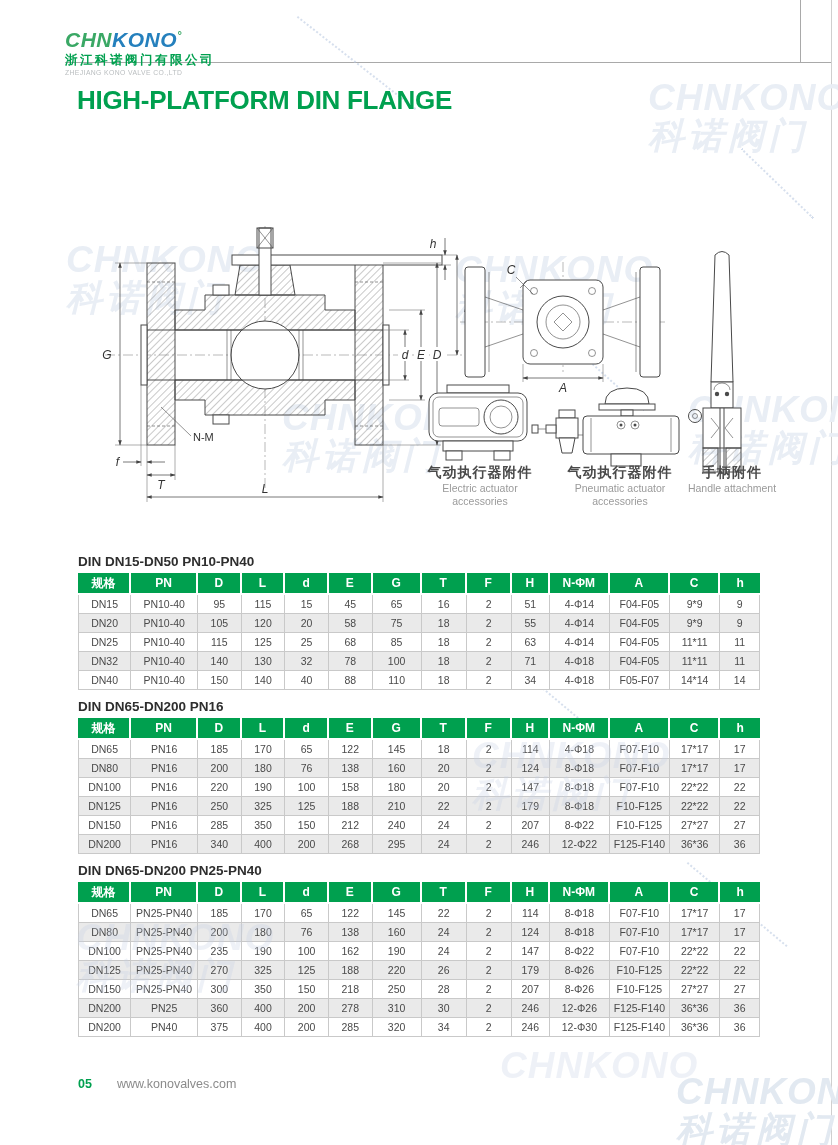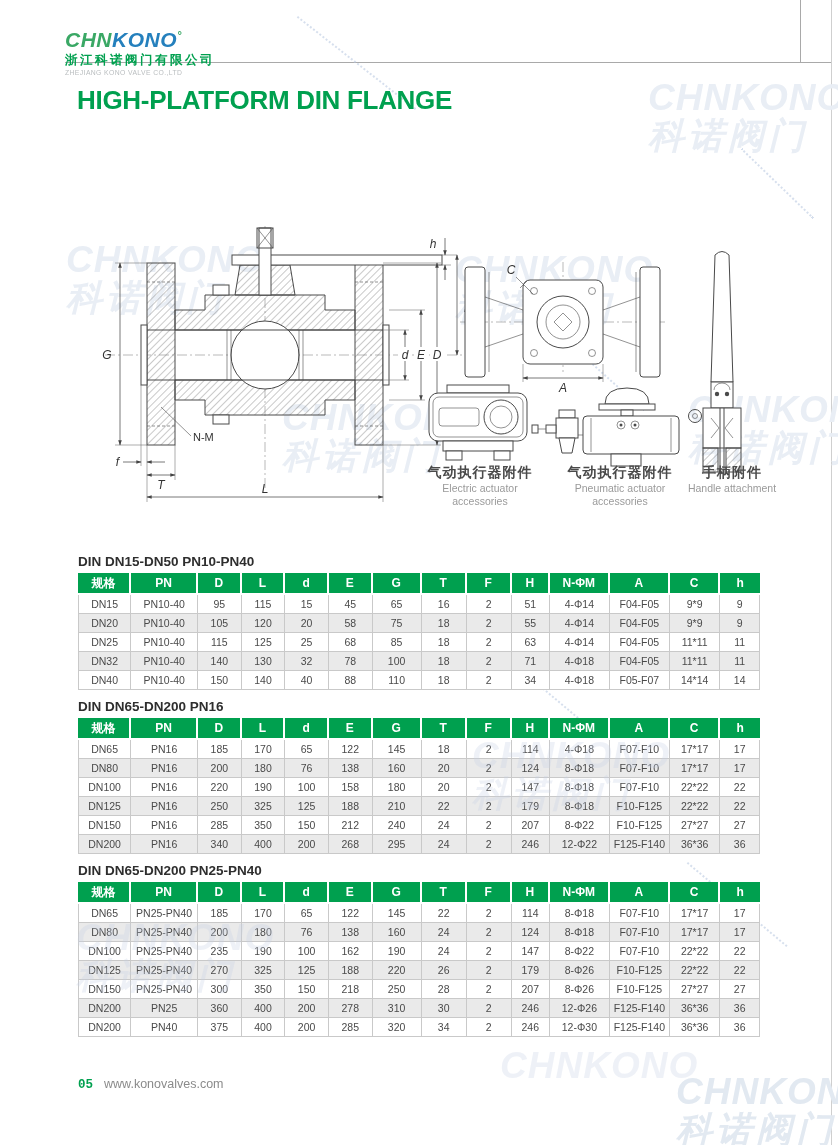--- a/index.html
+++ b/index.html
@@ -51,21 +51,21 @@
   th{background:var(--accent); color:#fff; font-size:12px; font-weight:bold; height:22px;
      border-right:2px solid #fff; border-bottom:2px solid #fff; text-align:center; padding:0;}
   th:last-child{border-right:none;}
   td{font-size:10.5px; color:#4a4a4a; text-align:center; height:19px; padding:0;
      border-bottom:1px solid var(--tbl-border); border-right:1px solid var(--tbl-border); background:#fff;}
   td:first-child{border-left:1px solid var(--tbl-border);}
   tbody tr:nth-child(even) td{background:var(--row-alt);}
 
   
   .footer{position:absolute; left:78px; top:1077px; z-index:1; font-size:12.5px;}
-  .pg{color:var(--accent); font-weight:bold; margin-right:11px;font-family:Liberation Mono, monospace;}
+  .pg{color:var(--accent); font-weight:bold; margin-right:25px;}
   .url{color:#8b8b8b; text-decoration:none;}
 
   
   .ol{fill:none; stroke:#4a4a4a; stroke-width:1;}
   .olw{fill:#fff; stroke:#4a4a4a; stroke-width:1;}
   .hatch{fill:url(#hat); stroke:#4a4a4a; stroke-width:1;}
   .thin{fill:none; stroke:#4a4a4a; stroke-width:.6;}
   .cl{stroke:#8a8a8a; stroke-width:.6; stroke-dasharray:10 3 2 3; fill:none;}
   .ext{stroke:#777; stroke-width:.6;}
   .diml{stroke:#555; stroke-width:.8; fill:none;}

